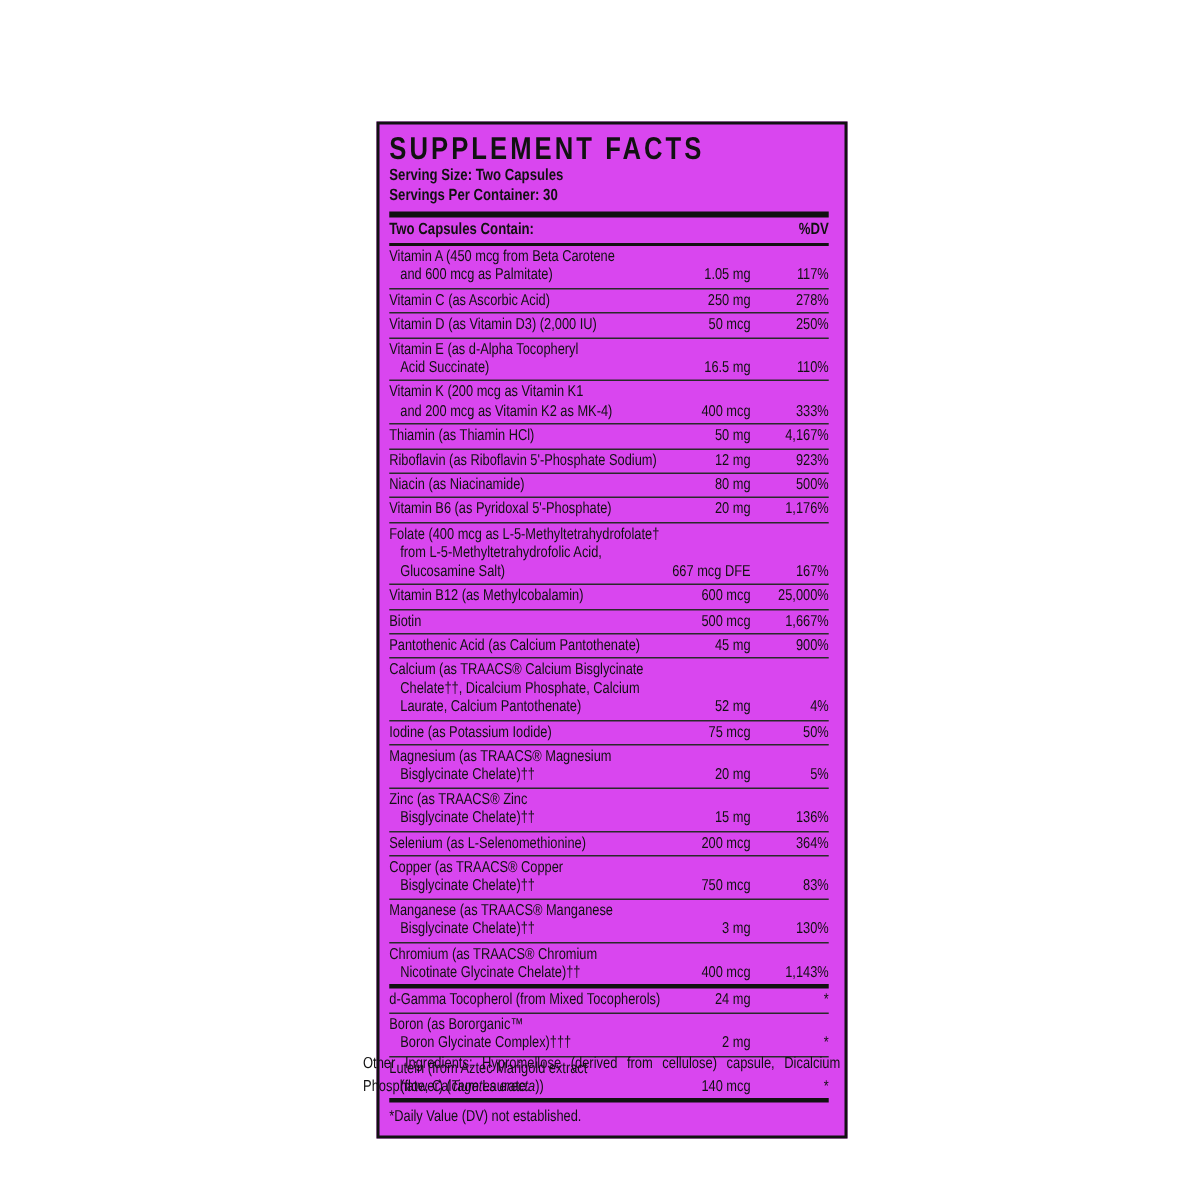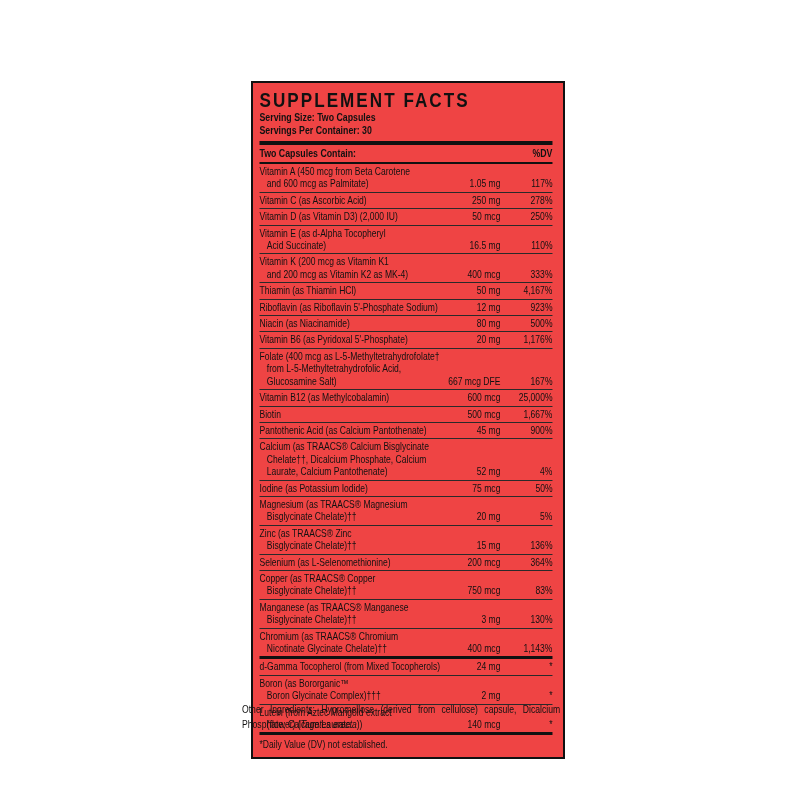--- a/index.html
+++ b/index.html
@@ -1,18 +1,18 @@
 <!DOCTYPE html>
 <html><head>
 <meta charset="utf-8">
 <style>
   html,body{margin:0;padding:0;background:#ffffff;}
   .page{position:relative;width:800px;height:800px;background:#ffffff;overflow:hidden;
         font-family:"Liberation Sans",sans-serif;color:#111;}
-  .facts-box{position:absolute;left:251px;top:81px;width:310px;border:2px solid #111;background:#ef4444;}
+  .facts-box{position:absolute;left:251px;top:81px;width:310px;border:2px solid #111;background:#d946ef;}
   .scale{width:376px;transform:scaleX(0.8138);transform-origin:0 0;padding:5px 8px 4px 8px;box-sizing:border-box;}
   .title{font-size:21px;font-weight:bold;letter-spacing:2.5px;line-height:23px;white-space:nowrap;}
   .serv{font-size:10.8px;font-weight:bold;line-height:13px;}
   .head-row{display:flex;justify-content:space-between;font-size:10.8px;font-weight:bold;
             border-top:4px solid #111;border-bottom:2px solid #111;margin-top:4px;
             padding:2px 0 2px 0;line-height:13px;}
   .row{position:relative;border-top:1px solid #2a2a2a;padding:1px 0 2px 0;font-size:10.5px;line-height:12.4px;}
   .row:first-child{border-top:none;}
   .row.thick{border-top:3px solid #111;}
   .nm{padding-left:9px;text-indent:-9px;white-space:pre-line;padding-right:0;}

